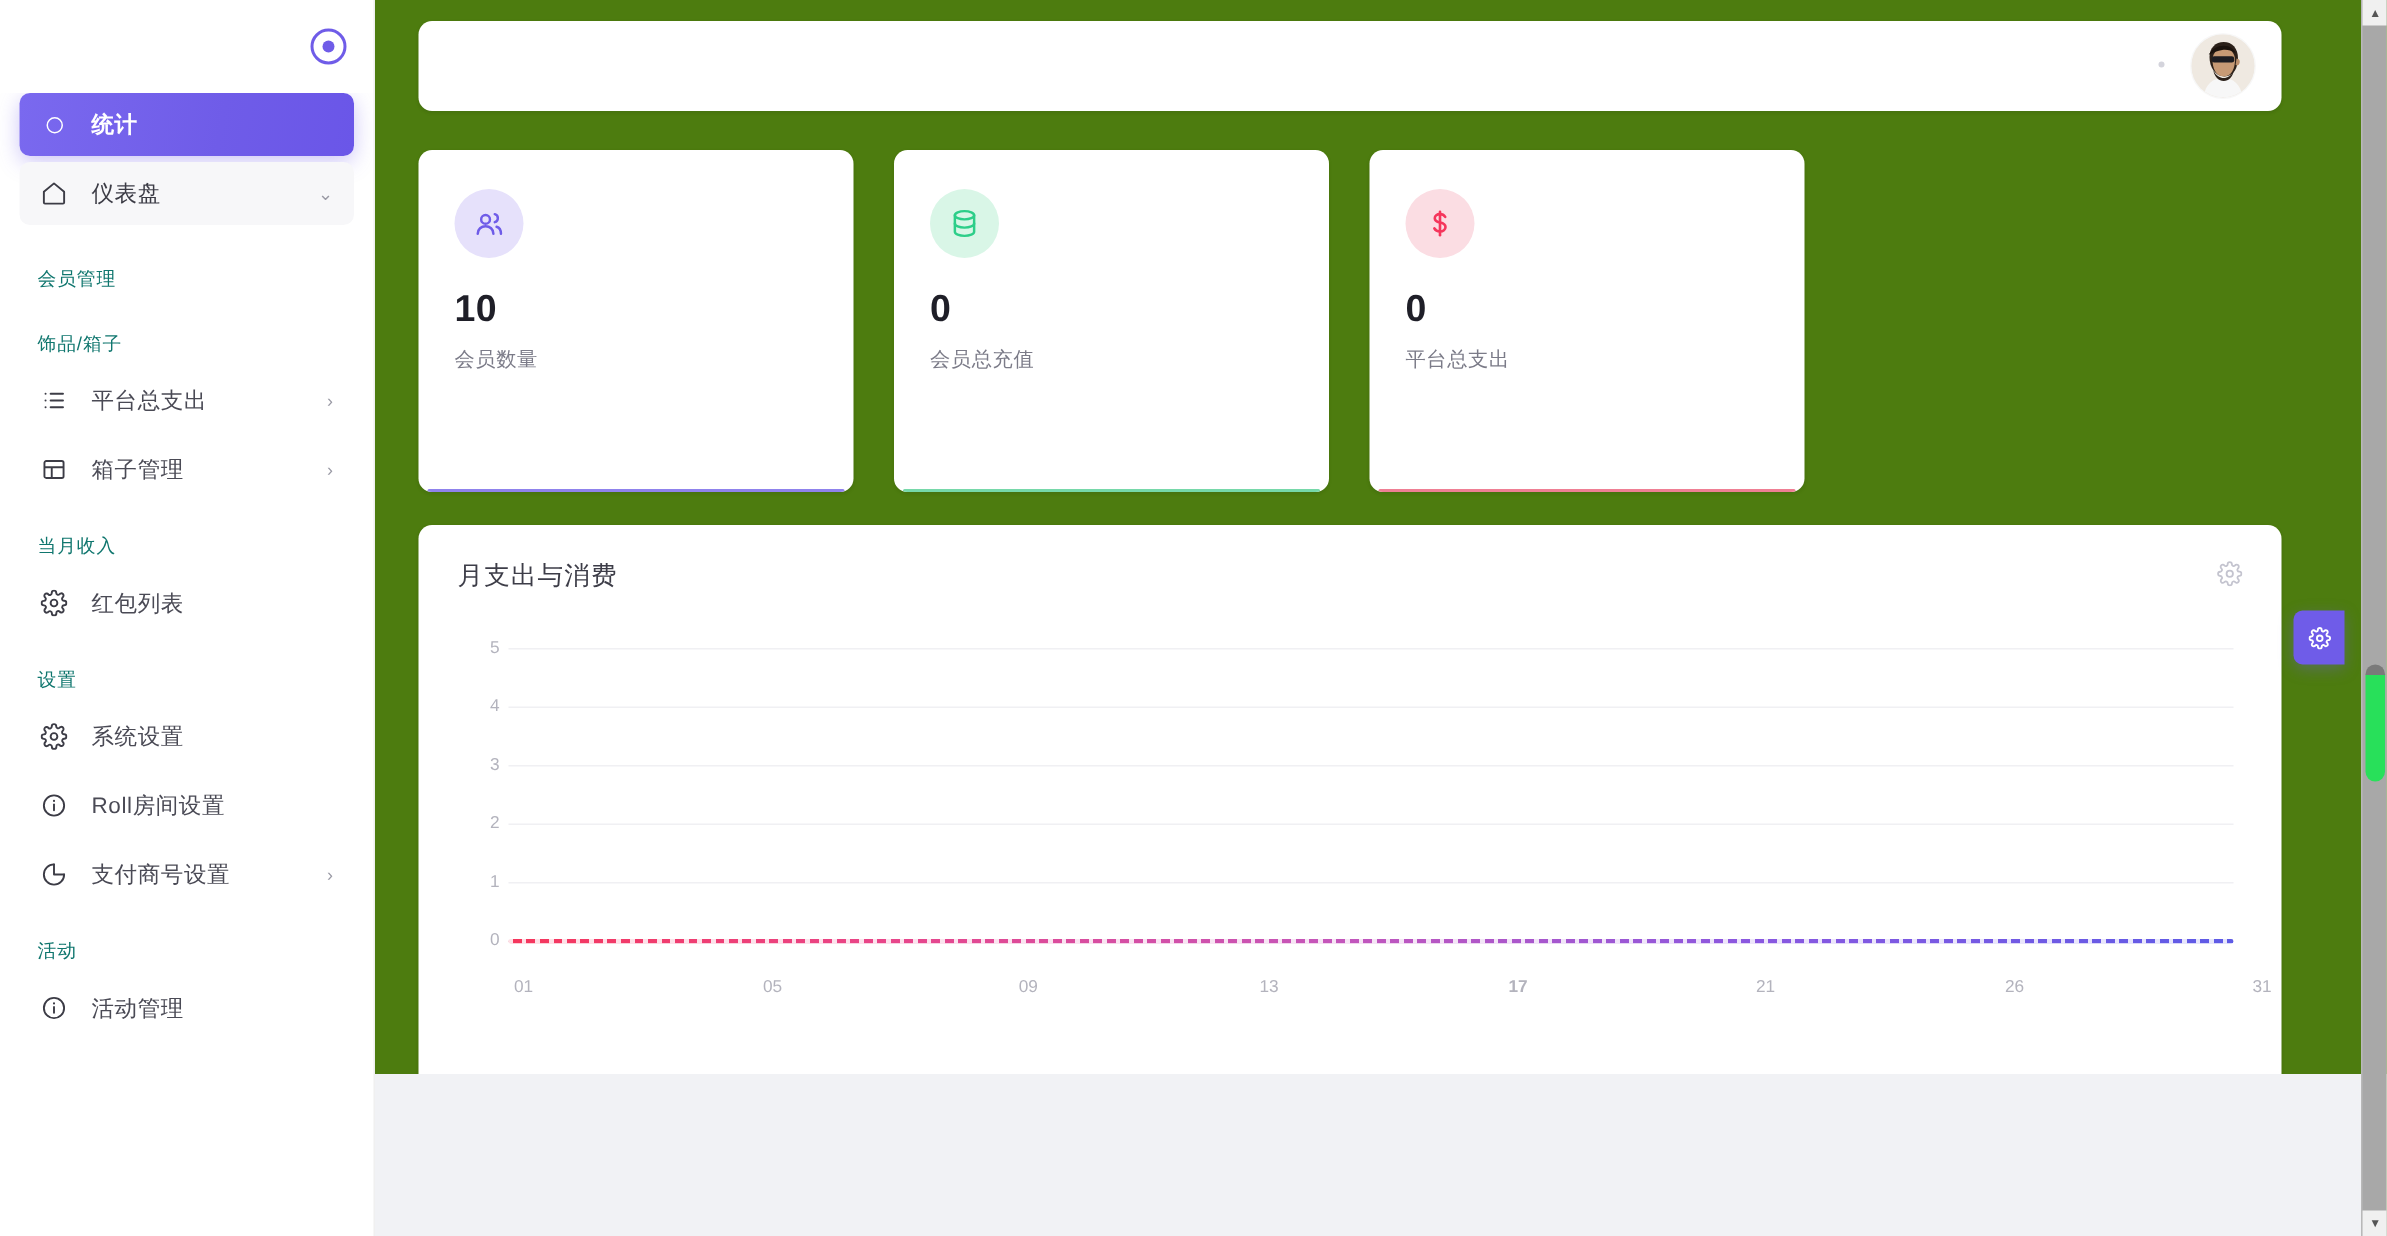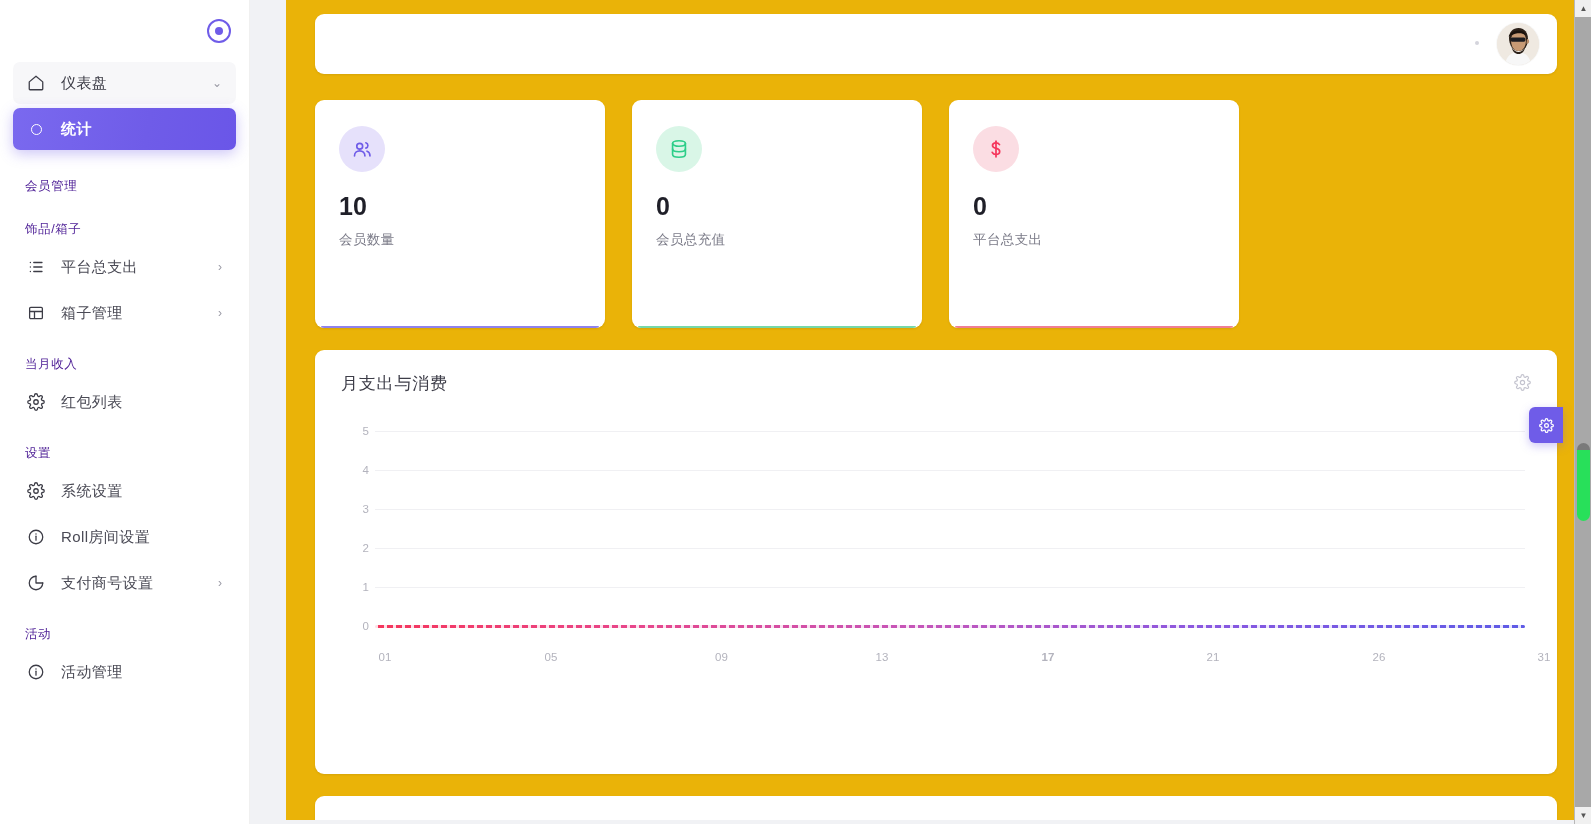--- a/index.html
+++ b/index.html
@@ -64,35 +64,34 @@
     color: #ffffff;
     box-shadow: 0 4px 14px rgba(111,92,232,.35);
     font-weight: 600;
   }
   .nav-item.active .ico { color: #ffffff; }
   .nav-item.active .ring {
     width: 11px; height: 11px; border-radius: 50%;
     border: 1.6px solid #ffffff; display: block;
   }
   .nav-group {
-    font-size: 12.5px; color: #4c1d95;
+    font-size: 12.5px; color: #0f766e;
     padding: 18px 0 8px 12px;
     letter-spacing: .6px;
   }
   .nav-group.first { padding-top: 24px; }
 
   
   .main {
     flex: 1 1 auto;
-    height: 820px;
-    background: #eab308;
+    height: 716px;
+    background: #4d7c0f;
     position: relative;
     overflow: hidden;
     padding: 14px 20px 0 29px;
-    margin-left: 36px;
   }
   .card {
     background: #fff;
     border-radius: 9px;
     box-shadow: 0 1px 3px rgba(20,20,40,.05), 0 1px 2px rgba(20,20,40,.04);
   }
   .topbar {
     height: 60px; width: 1242px;
     display: flex; align-items: center; justify-content: flex-end;
     padding-right: 18px;
@@ -223,35 +222,35 @@
   <aside class="sidebar">
 
     <div class="logo-bar">
       <span class="logo-mark">
           <i></i>
         </span>
     </div>
 
     <div class="nav-scroll">
 
-      <div class="nav-item dash">
-        <span class="ico">
-          <svg width="18" height="18" viewBox="0 0 24 24" fill="none" stroke="currentColor" stroke-width="1.7" stroke-linecap="round" stroke-linejoin="round">
-              <path d="M3 10.5 12 3l9 7.5V20a1 1 0 0 1-1 1H4a1 1 0 0 1-1-1z"></path>
-            </svg>
-        </span>
-        <span class="lbl">仪表盘</span>
-        <span class="chev">⌄</span>
-      </div>
-
       <div class="nav-item active">
         <span class="ico">
             <span class="ring"></span>
           </span>
         <span class="lbl">统计</span>
+      </div>
+
+      <div class="nav-item dash">
+        <span class="ico">
+          <svg width="18" height="18" viewBox="0 0 24 24" fill="none" stroke="currentColor" stroke-width="1.7" stroke-linecap="round" stroke-linejoin="round">
+              <path d="M3 10.5 12 3l9 7.5V20a1 1 0 0 1-1 1H4a1 1 0 0 1-1-1z"></path>
+            </svg>
+        </span>
+        <span class="lbl">仪表盘</span>
+        <span class="chev">⌄</span>
       </div>
 
       <div class="nav-group first">会员管理</div>
 
       <div class="nav-group">饰品/箱子</div>
       <div class="nav-item">
         <span class="ico">
           <svg width="18" height="18" viewBox="0 0 24 24" fill="none" stroke="currentColor" stroke-width="1.7" stroke-linecap="round">
               <path d="M9 6h11M9 12h11M9 18h11"></path>
               <circle cx="4.5" cy="6" r=".9" fill="currentColor" stroke="none"></circle>

